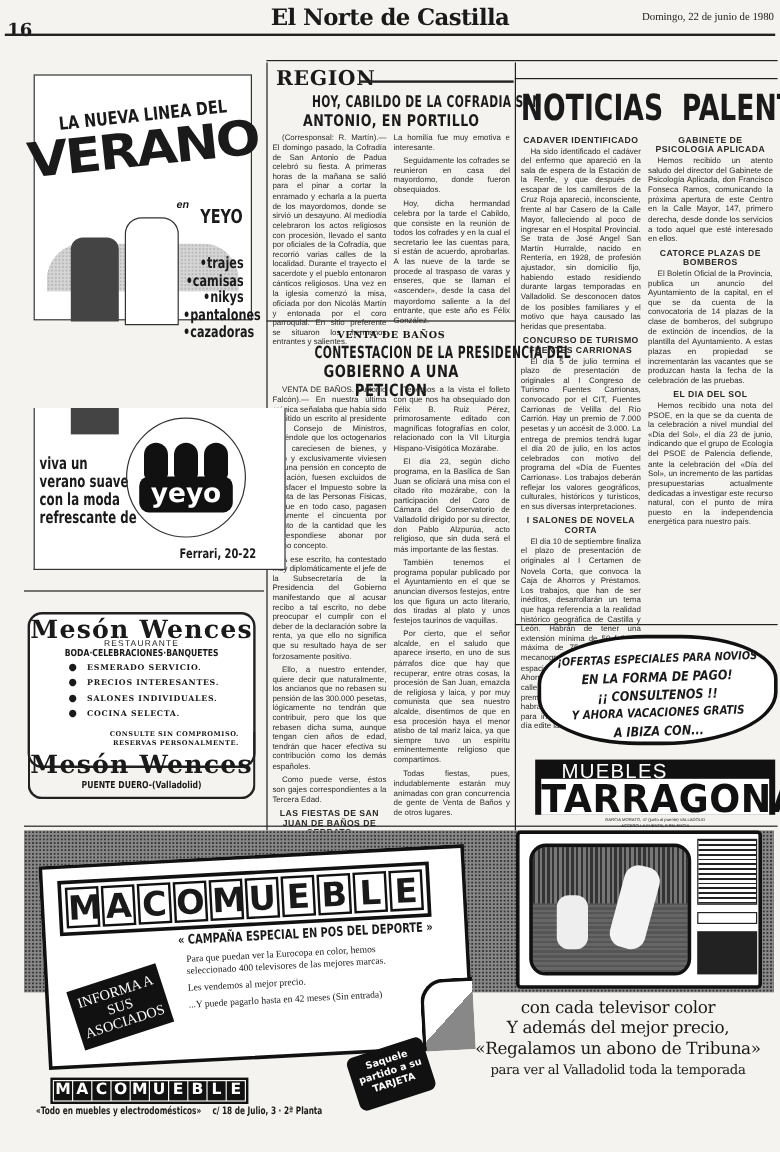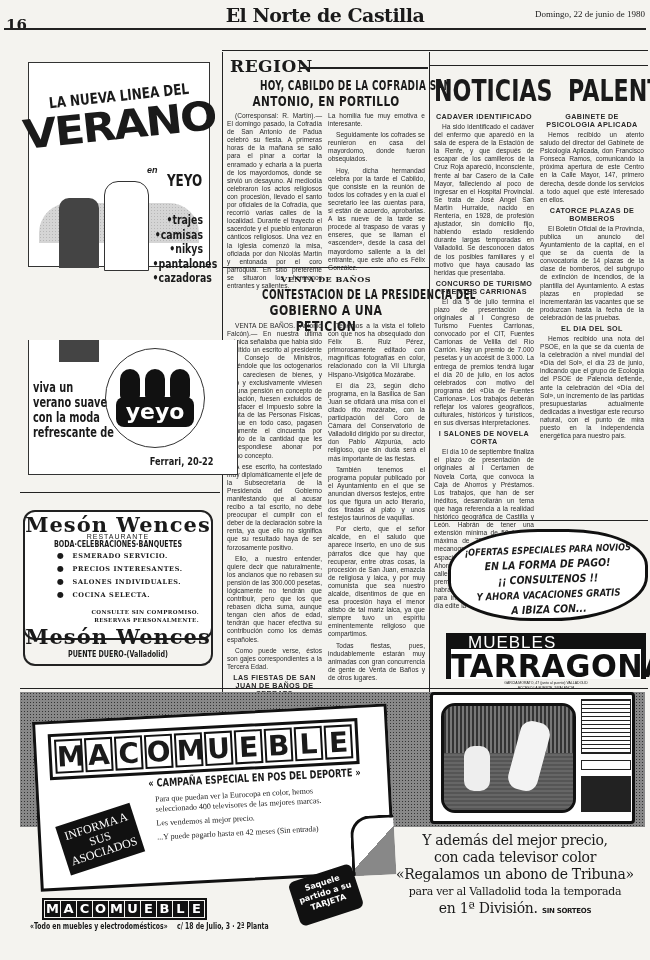--- a/index.html
+++ b/index.html
@@ -268,18 +268,17 @@
     <div style="position:absolute;left:70px;top:15px;width:30px;height:70px;background:#f3f3f3;border-radius:12px;transform:rotate(15deg);"></div>
   </div>
   <div class="abs tv-panel">
     <div style="height:55px;background:repeating-linear-gradient(0deg,#222 0 1.5px,#fff 1.5px 4px);border:1px solid #222;"></div>
     <div style="height:10px;margin-top:6px;border:1.5px solid #222;"></div>
     <div style="height:36px;margin-top:6px;background:#222;"></div>
   </div>
 </div>
 
 <div class="abs tribuna">
+  <div>con cada televisor color</div>
   <div>Y además del mejor precio,</div>
-  <div>con cada televisor color</div>
   <div style="font-weight:normal;">«Regalamos un abono de Tribuna»</div>
   <div style="white-space:nowrap;font-size:11px;">para ver al Valladolid toda la temporada</div>
-  <div><span>en 1ª División.</span> <span class="sorteos">SIN SORTEOS</span></div>
 </div>
 
 </body></html>

